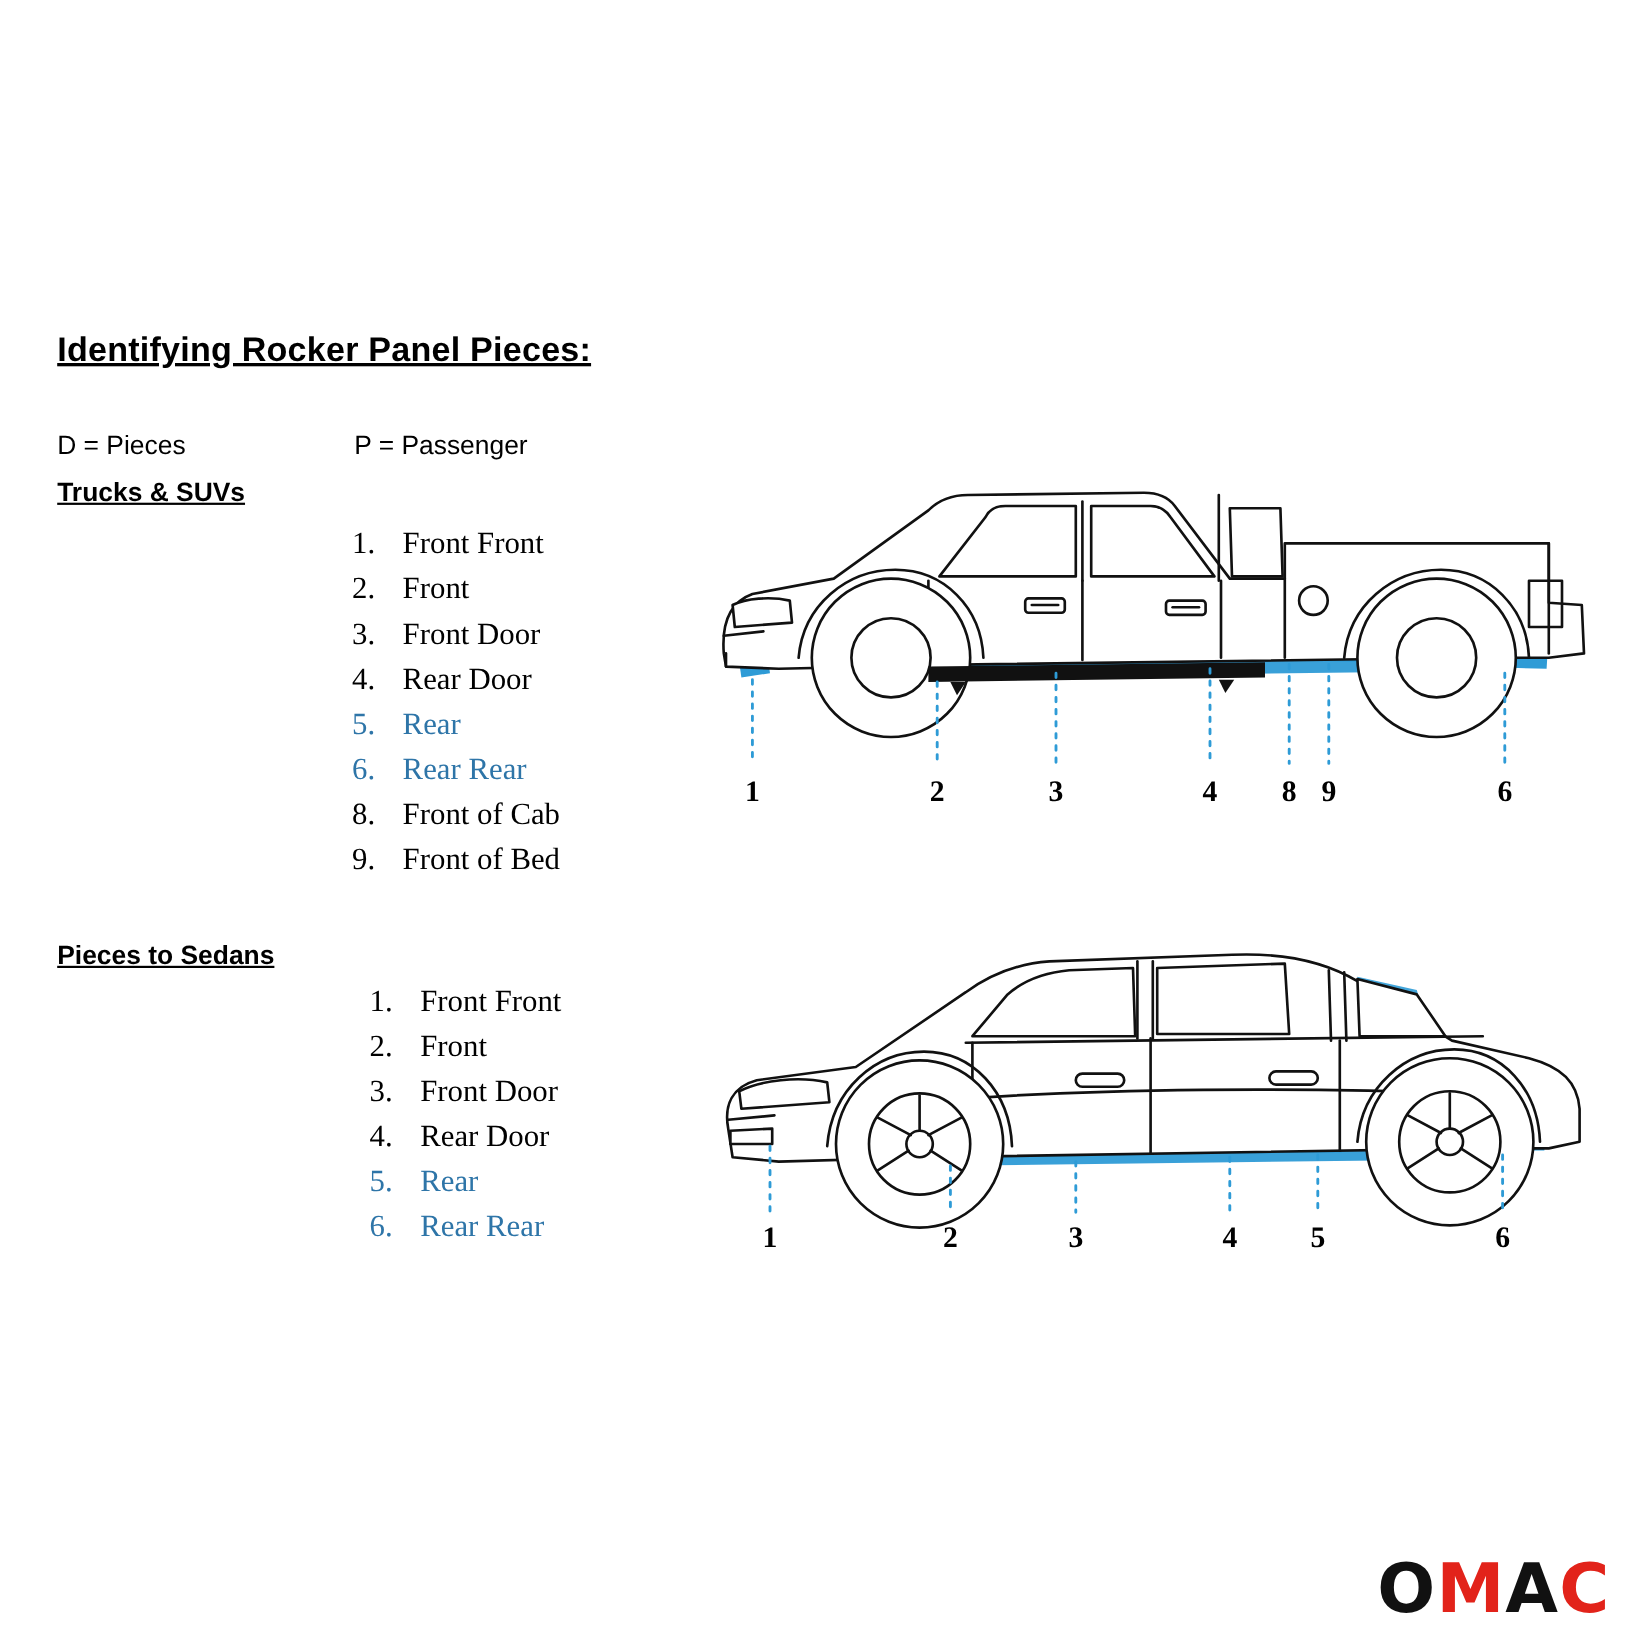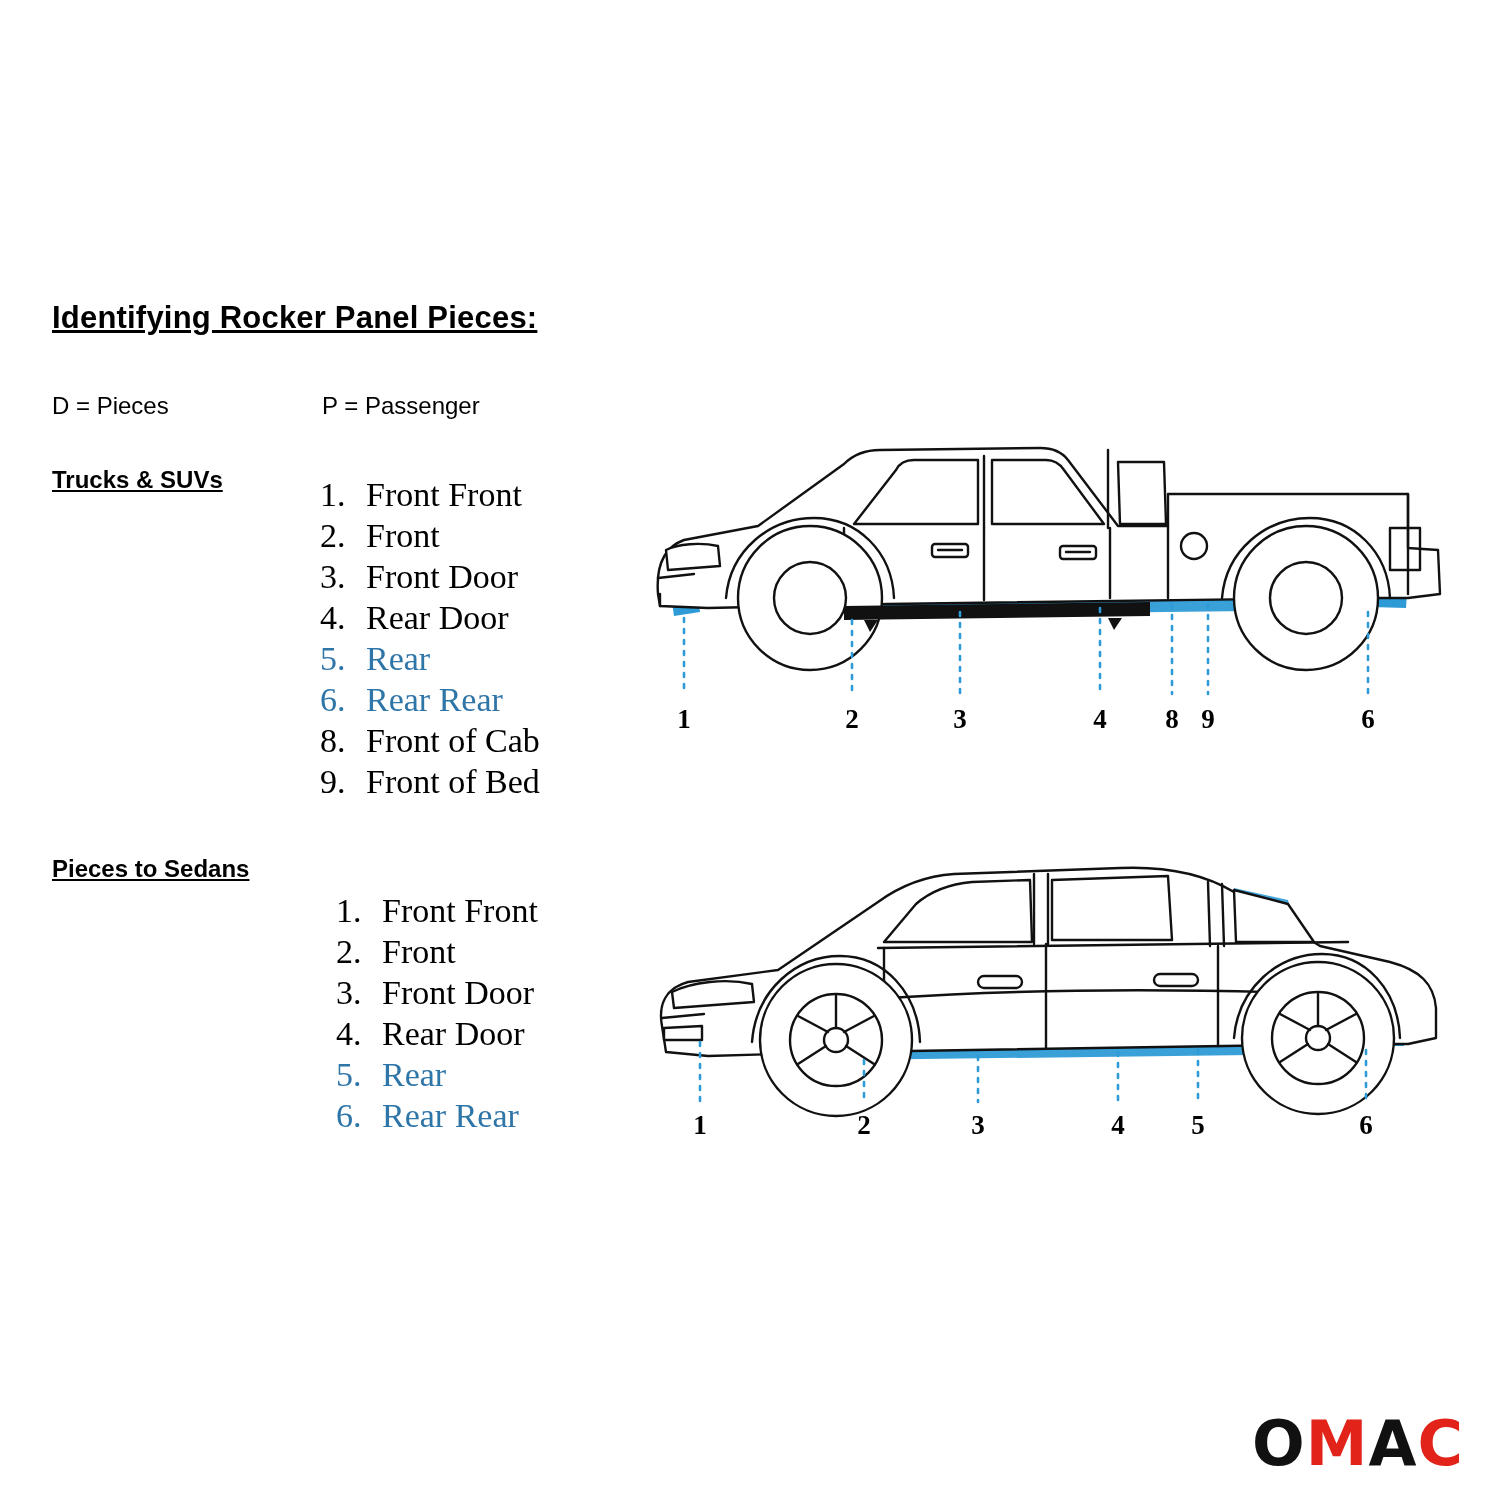--- a/index.html
+++ b/index.html
@@ -39,38 +39,37 @@
   #legend .driver { display: inline-block; width: 270px; }
 
   #trucks-heading {
     position: absolute;
     left: 52px;
     top: 434px;
     font-size: 24px;
     font-weight: bold;
     text-decoration: underline;
     white-space: nowrap;
-    margin-top: 32px;
   }
 
   #sedans-heading {
     position: absolute;
     left: 52px;
     top: 855px;
     font-size: 24px;
     font-weight: bold;
     text-decoration: underline;
     white-space: nowrap;
   }
 
   
   .num-list {
     position: absolute;
     font-family: "Liberation Serif", serif;
-    font-size: 34px;
+    font-size: 28px;
     line-height: 41px;
   }
   .num-list .row { white-space: nowrap; }
   .num-list .idx {
     display: inline-block;
     width: 46px;
     text-align: left;
   }
   .num-list .lbl { display: inline-block; }
   .num-list .row.blue { color: #2e75a8; }

